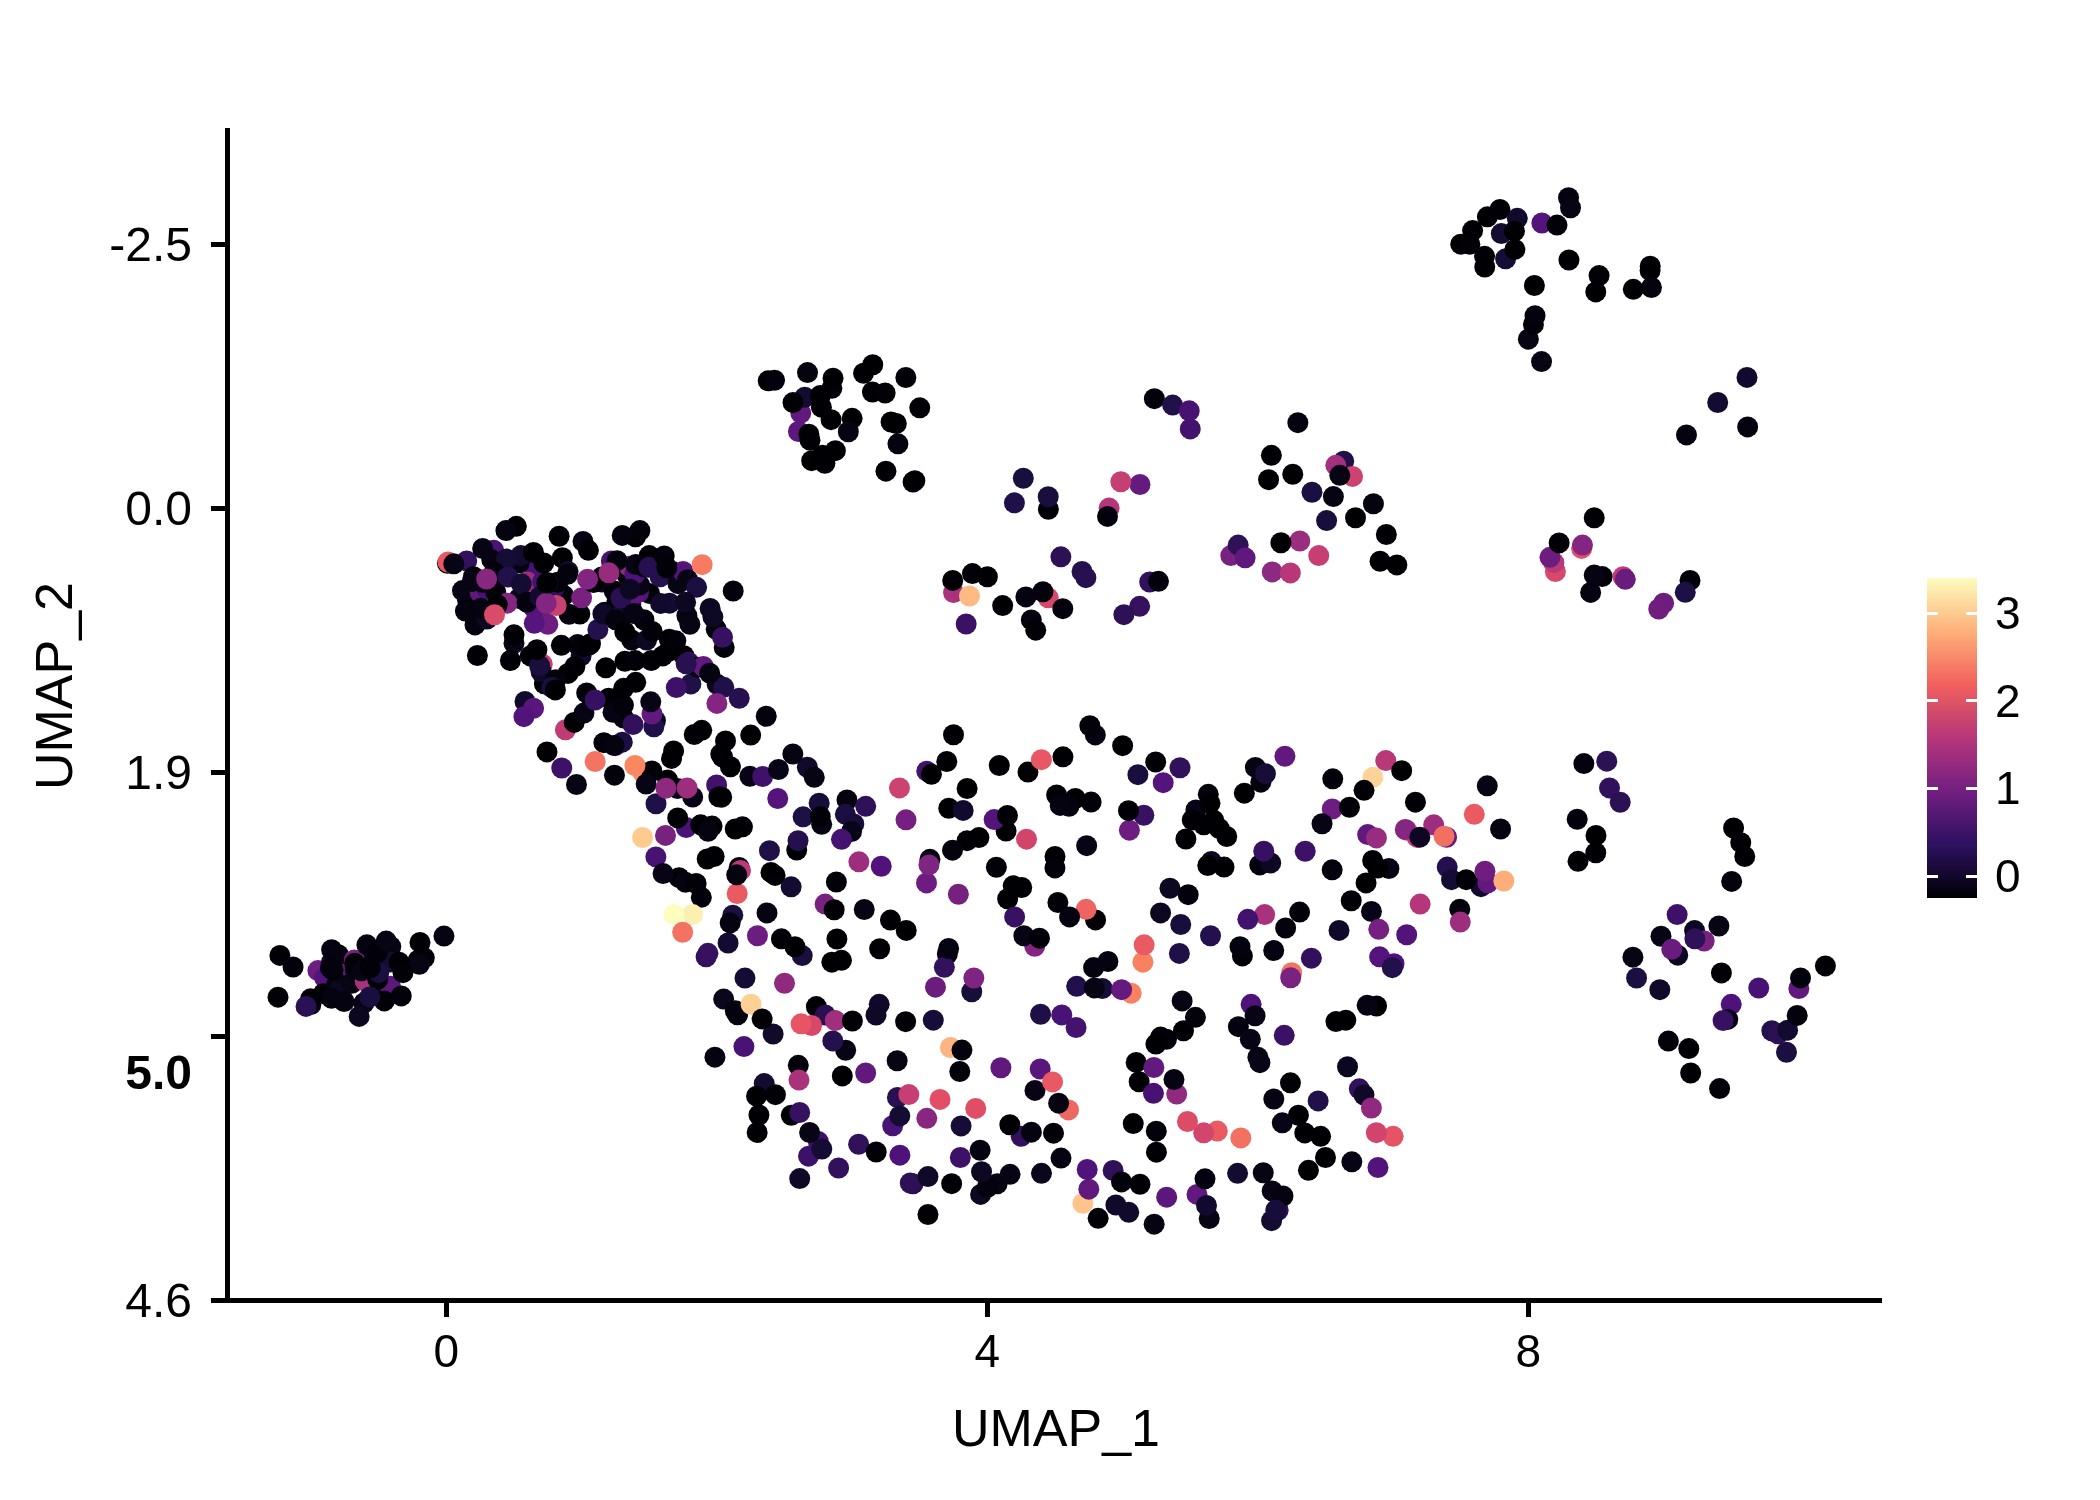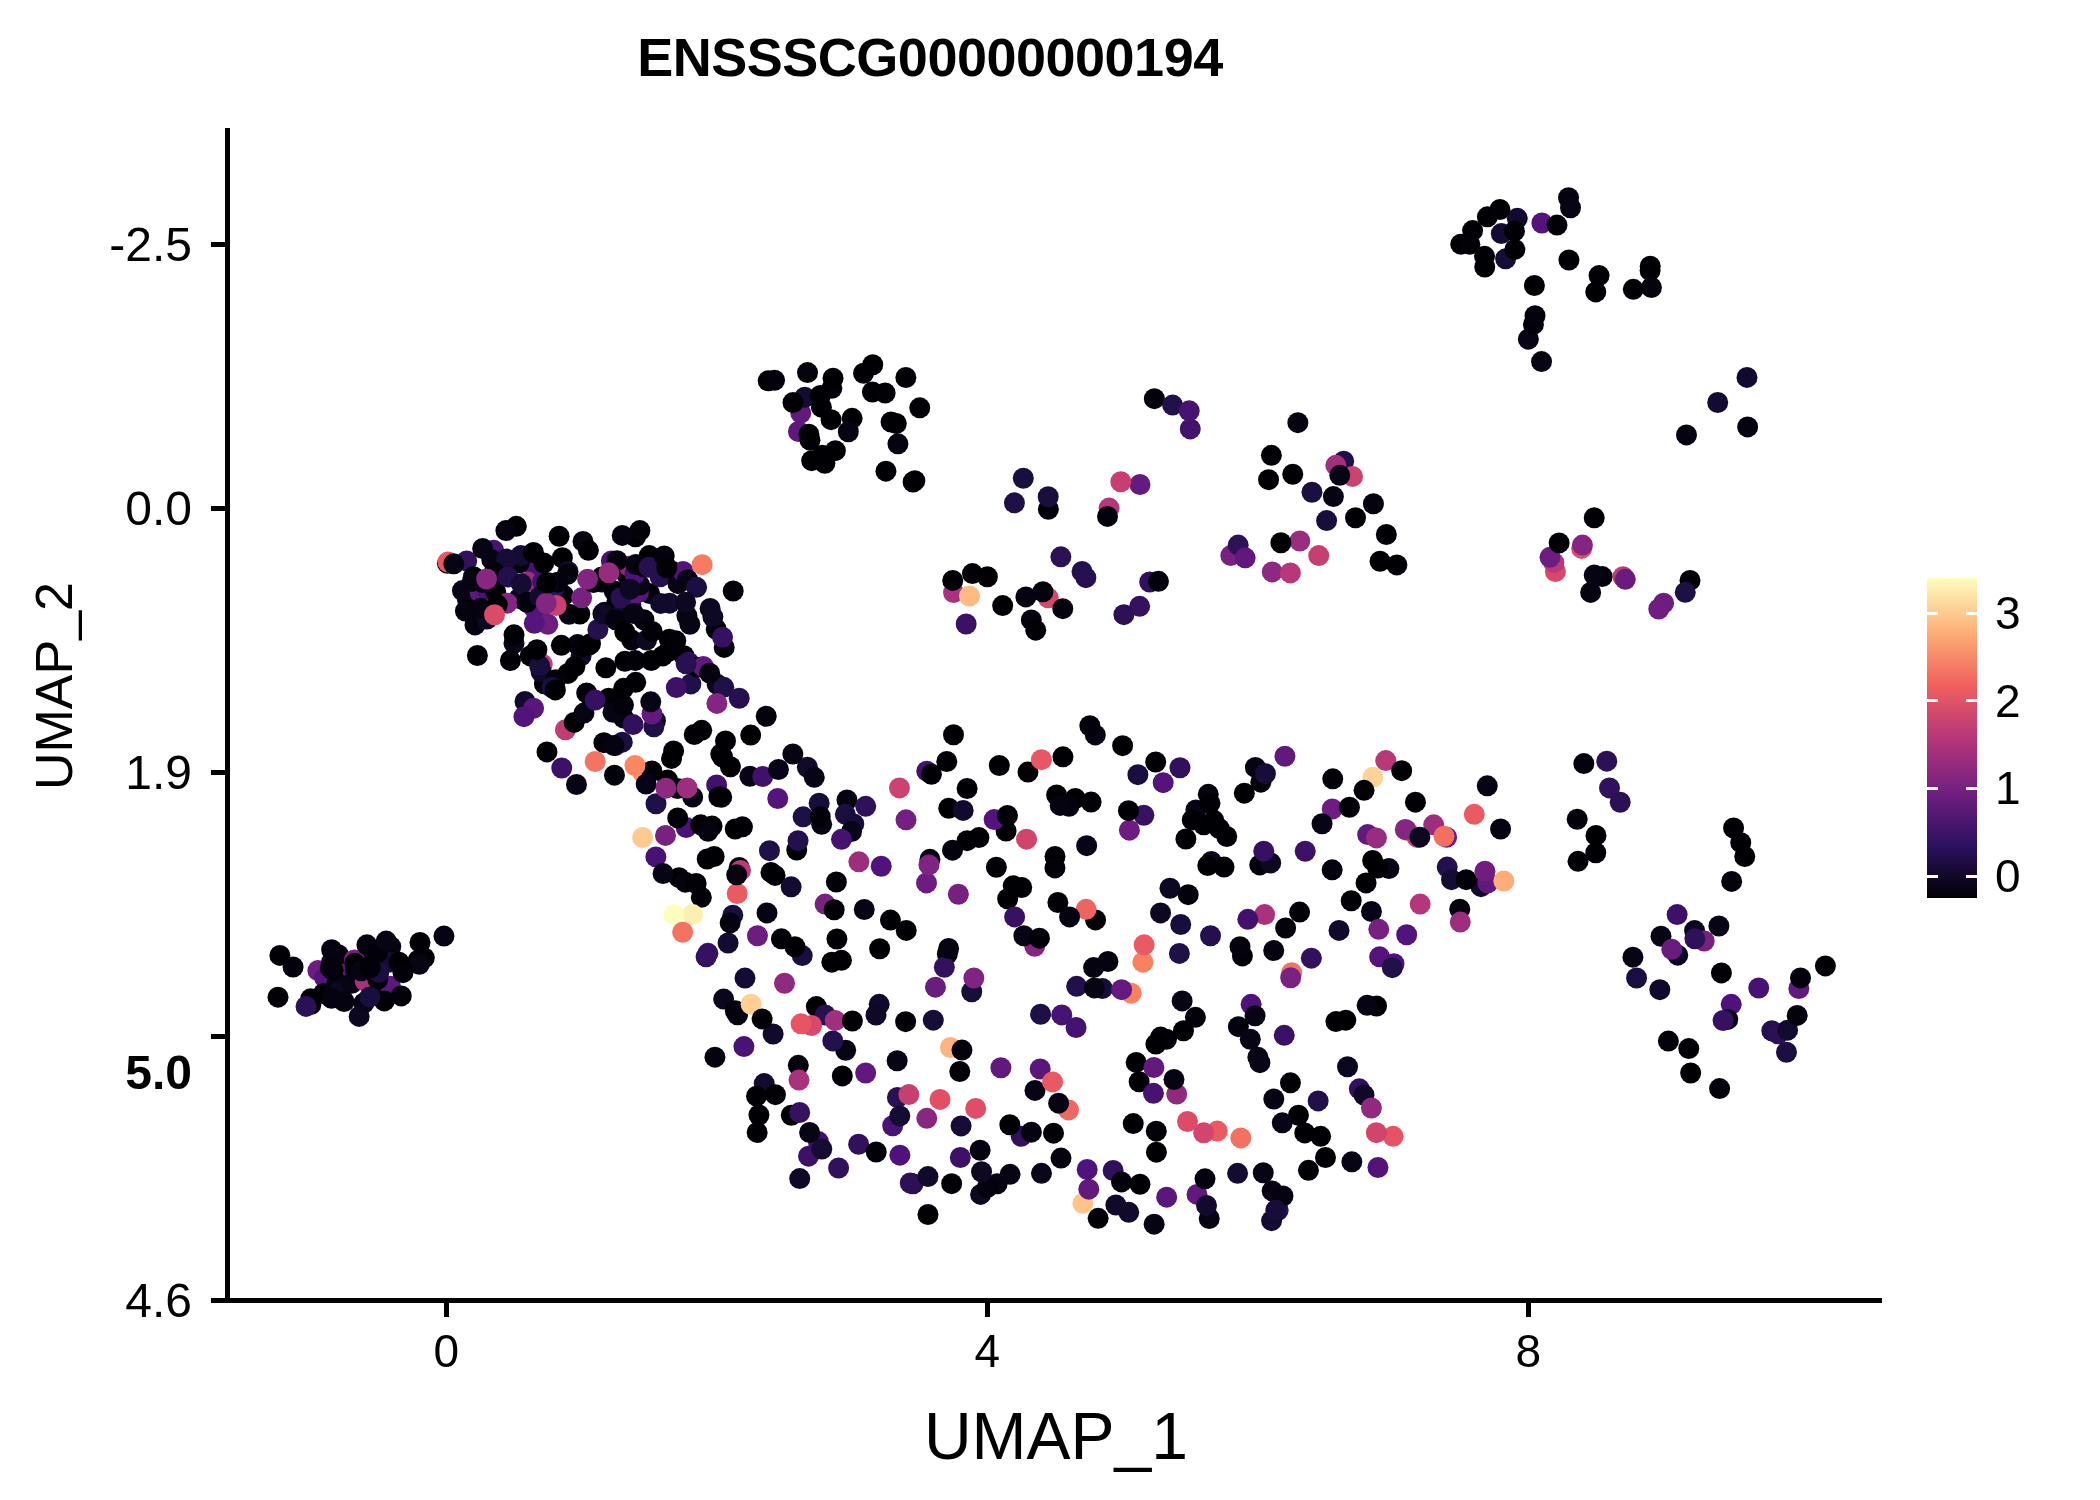--- a/index.html
+++ b/index.html
@@ -100,21 +100,21 @@
     white-space: nowrap;
   }
 
   
   #x-axis-title {
     position: absolute;
     left: 230px;
     top: 1398px;
     width: 1652px;
     text-align: center;
-    font-size: 66px;
+    font-size: 52px;
     color: #000000;
     white-space: nowrap;
   }
   #y-axis-title {
     position: absolute;
     left: -256px;
     top: 656px;
     width: 620px;
     text-align: center;
     font-size: 52px;
@@ -153,21 +153,20 @@
     color: #000000;
     line-height: 1;
     white-space: nowrap;
   }
 </style>
 </head>
 <body>
 
 <div id="root">
 
-  <div id="plot-title">ENSSSCG00000000194</div>
 
   <div class="axis-line" id="y-axis-line"></div>
   <div class="axis-line" id="x-axis-line"></div>
 
   <div id="y-ticks-group">
       <div class="tick-mark y-tick" style="top: 1297.5px;"></div>
       <div class="tick-mark y-tick" style="top: 1033.54px;"></div>
       <div class="tick-mark y-tick" style="top: 769.572px;"></div>
       <div class="tick-mark y-tick" style="top: 505.608px;"></div>
       <div class="tick-mark y-tick" style="top: 241.644px;"></div>

